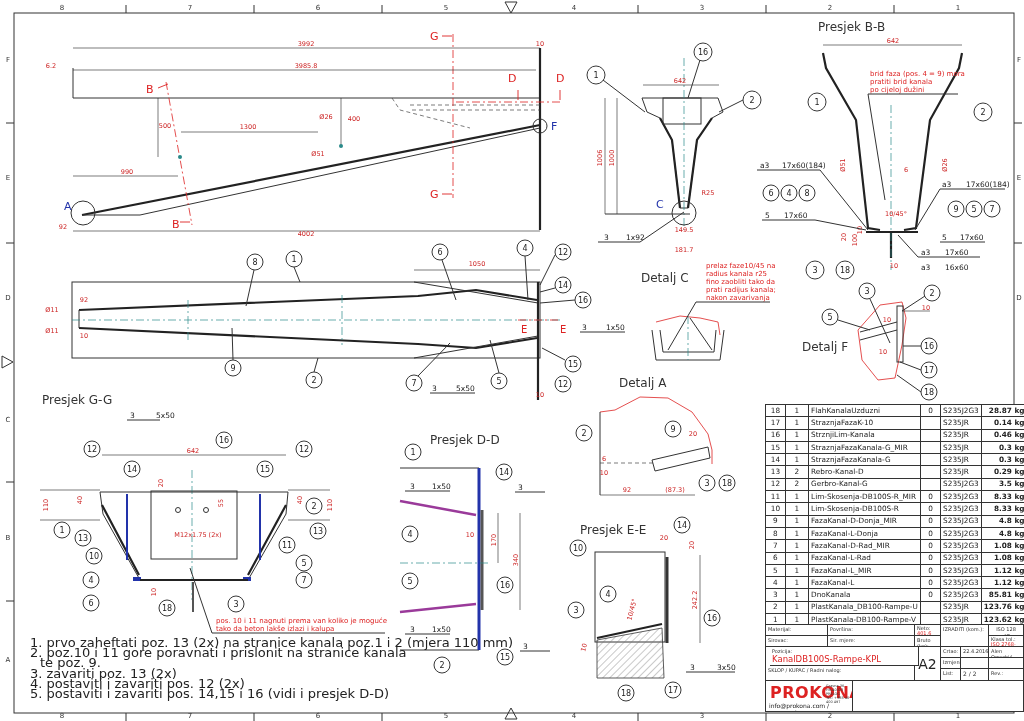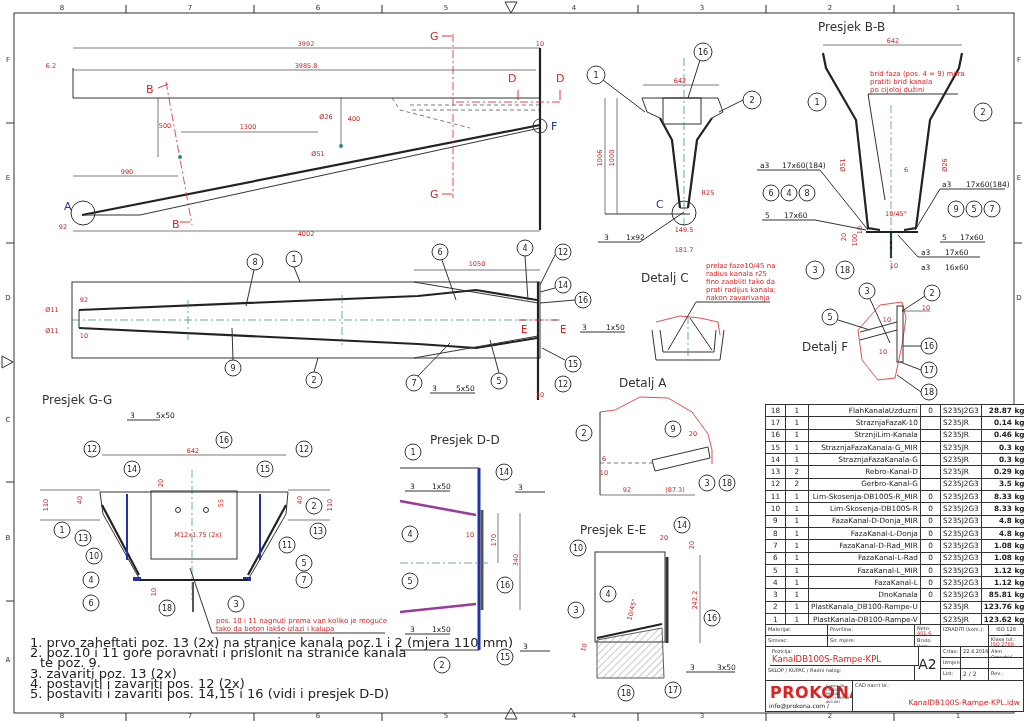--- a/index.html
+++ b/index.html
@@ -16,21 +16,21 @@
   .bubble{fill:#fff;stroke:#222;stroke-width:0.9;}
   .bt{font-size:8px;fill:#222;text-anchor:middle;dominant-baseline:central;}
   .dt{font-size:6.5px;fill:#c22;text-anchor:middle;}
   .title{font-size:12px;fill:#333;}
   .weld{font-size:7.5px;fill:#222;}
   .note{font-size:7px;fill:#d22;}
   .ptab{position:absolute;left:765px;top:404px;width:259px;border-collapse:collapse;font-size:7.3px;color:#222;background:#fff;}
   .ptab td{border:1px solid #333;padding:0 2px;height:11.3px;line-height:10px;white-space:nowrap;}
   .ptab .c0{width:16px;text-align:center;}
   .ptab .c1{width:16px;text-align:center;}
-  .ptab .c2{width:110px;text-align:right;}
+  .ptab .c2{width:110px;}
   .ptab .c3{width:18px;text-align:center;}
   .ptab .c4{width:36px;}
   .ptab .c5{text-align:right;font-weight:bold;}
   .ptab .hdr td{text-align:center;}
   .ptab .sast td{text-align:center;font-size:8px;height:12px;}
   .tblk{position:absolute;left:765px;top:624px;width:259px;height:88px;border:1px solid #333;font-size:5px;color:#333;background:#fff;box-sizing:border-box;}
   .tc{position:absolute;border-right:1px solid #333;border-bottom:1px solid #333;box-sizing:border-box;padding:1px 2px;overflow:hidden;}
   .rtxt{color:#d22;}
   .notes{position:absolute;left:30px;top:638px;font-size:13px;color:#222;line-height:10.2px;}
   .notes div{white-space:nowrap;}
@@ -743,18 +743,14 @@
     <div style="position:absolute;left:4px;top:2px">
       <span class="logo" style="color:#d22">PROKONA</span>
     </div>
     <div style="position:absolute;left:60px;top:3px;font-size:3.5px;line-height:4px">
       <div>Gravna 36,</div>
       <div>HR-40323 PRELOG</div>
       <div>Tel.: +385 40 400 497</div>
     </div>
     <div style="position:absolute;left:3px;top:21px;font-size:6px;color:#222">info@prokona.com / www.prokona.com</div>
   </div>
-  <div class="tc" style="left:87px;top:56px;width:171px;height:30px;border-bottom:none;border-right:none">
-    <span>CAD nacrt br.:</span>
-    <div class="rtxt" style="position:absolute;right:4px;bottom:4px;font-size:7.5px">KanalDB100S-Rampe-KPL.idw</div>
-  </div>
 </div>
 </div>
 
 </body></html>

